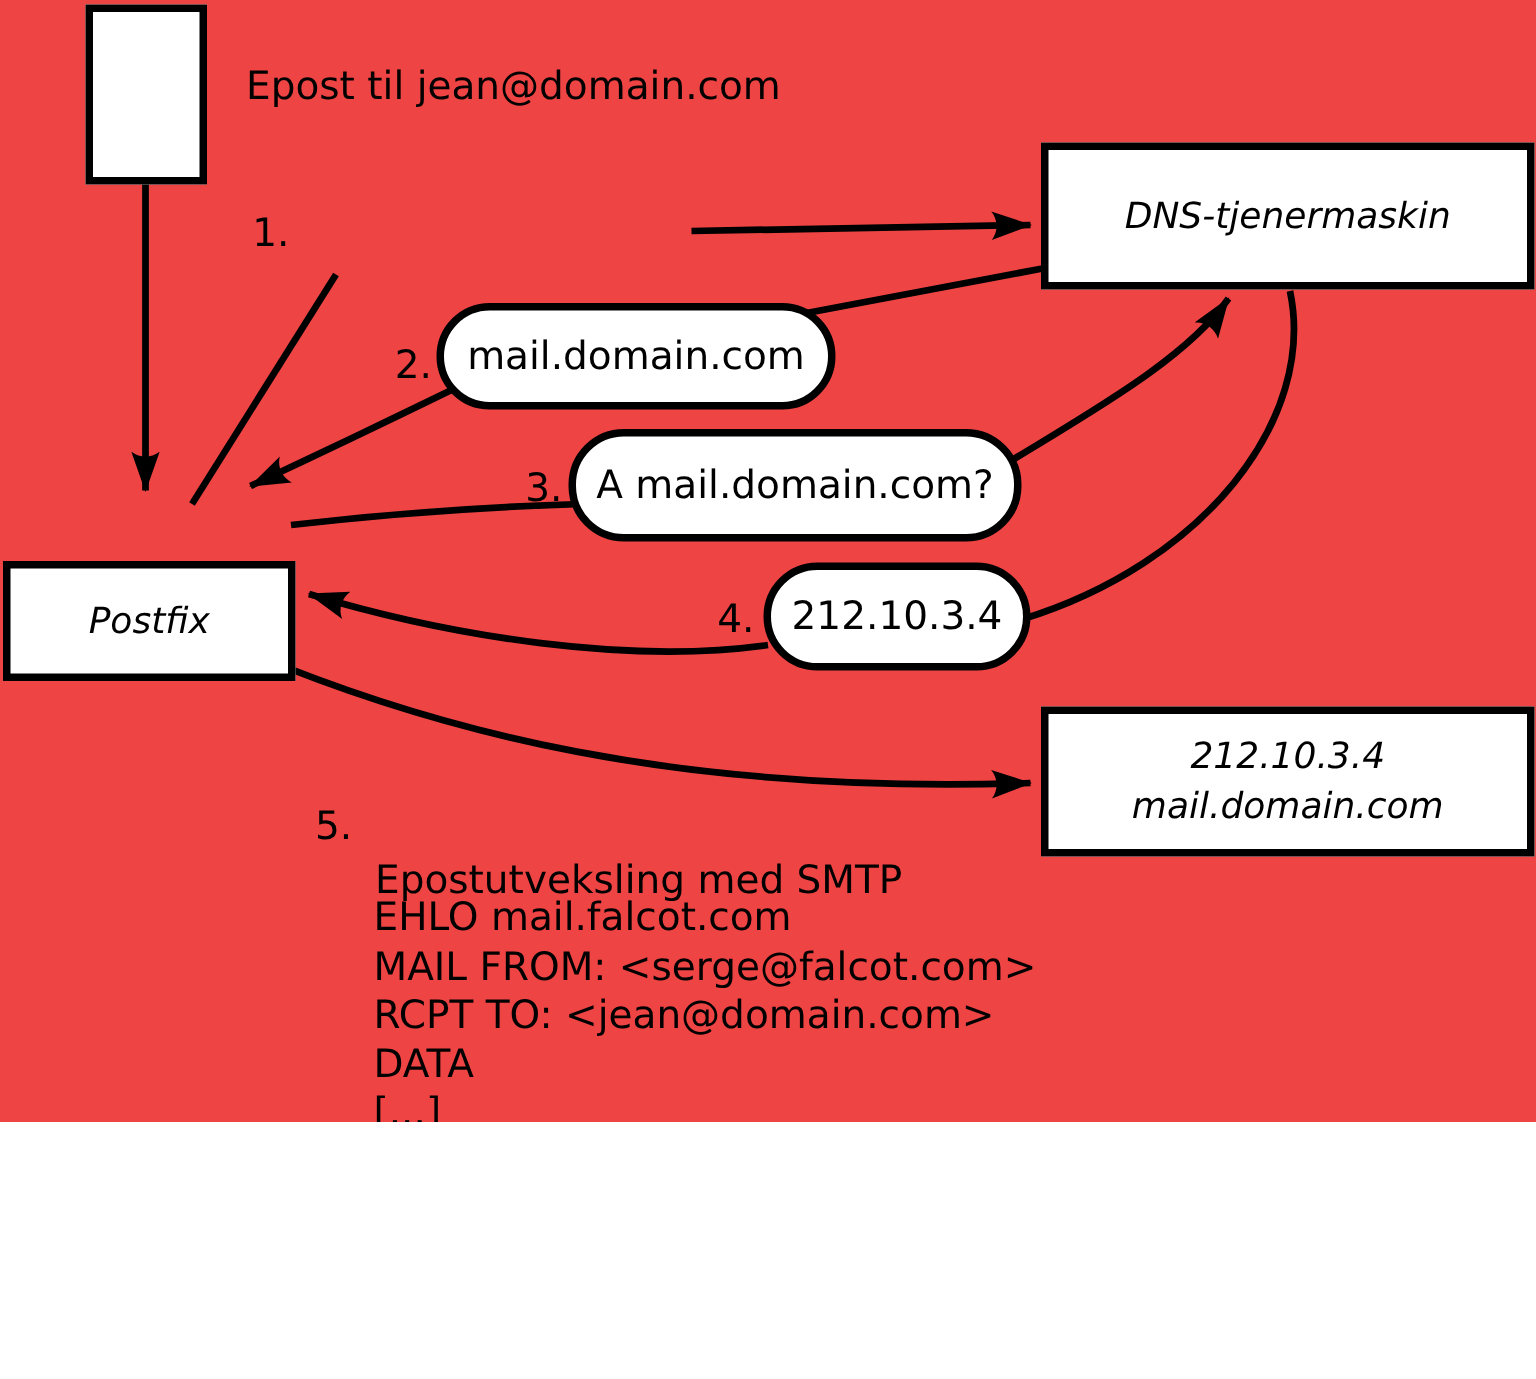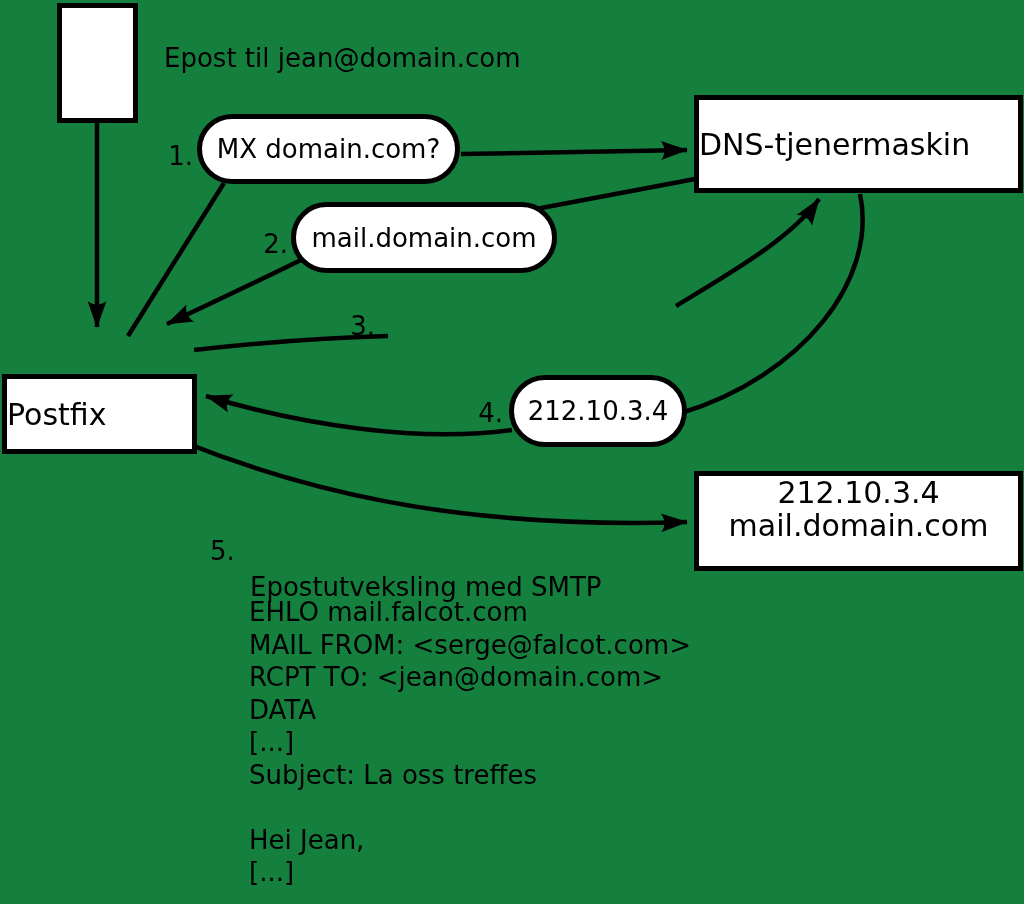--- a/index.html
+++ b/index.html
@@ -3,44 +3,45 @@
 <meta charset="utf-8">
 <style>
   html, body {
     margin: 0;
     padding: 0;
     background: #ffffff;
   }
   #stage {
     position: relative;
     width: 1024px;
-    height: 904px;
+    height: 748px;
     overflow: hidden;
-    background: #15803d;
+    background: #ef4444;
     font-family: "DejaVu Sans", "Liberation Sans", sans-serif;
     color: #000000;
   }
   #wires {
     position: absolute;
     left: 0; top: 0;
     width: 1024px;
     height: 919px;
   }
   .node {
     position: absolute;
     box-sizing: border-box;
     background: #ffffff;
     border: 5px solid #000000;
     display: flex;
     align-items: center;
-    justify-content: flex-start;
-    font-size: 30px;
+    justify-content: center;
+    font-size: 24px;
     line-height: 33px;
     white-space: nowrap;
     text-align: center;
+    font-style: italic;
   }
   .envelope {
     left: 57px; top: 3px;
     width: 81px; height: 120px;
   }
   .postfix {
     left: 2px; top: 332px;
     width: 195px; height: 80px; margin-top: 42px;
   }
   .dns {
@@ -147,25 +148,25 @@
 
   <div class="node dns">
     <span>DNS-tjenermaskin</span>
   </div>
 
   <div class="node mailserver">
     <span>212.10.3.4</span>
     <span>mail.domain.com</span>
   </div>
 
-  <div class="bubble bubble1">
-    <span>MX domain.com?</span>
-  </div>
   <div class="bubble bubble2">
     <span>mail.domain.com</span>
+  </div>
+  <div class="bubble bubble3">
+    <span>A mail.domain.com?</span>
   </div>
   <div class="bubble bubble4">
     <span>212.10.3.4</span>
   </div>
 
   <div class="numlabel num1">1.</div>
   <div class="numlabel num2">2.</div>
   <div class="numlabel num3">3.</div>
   <div class="numlabel num4">4.</div>
 

